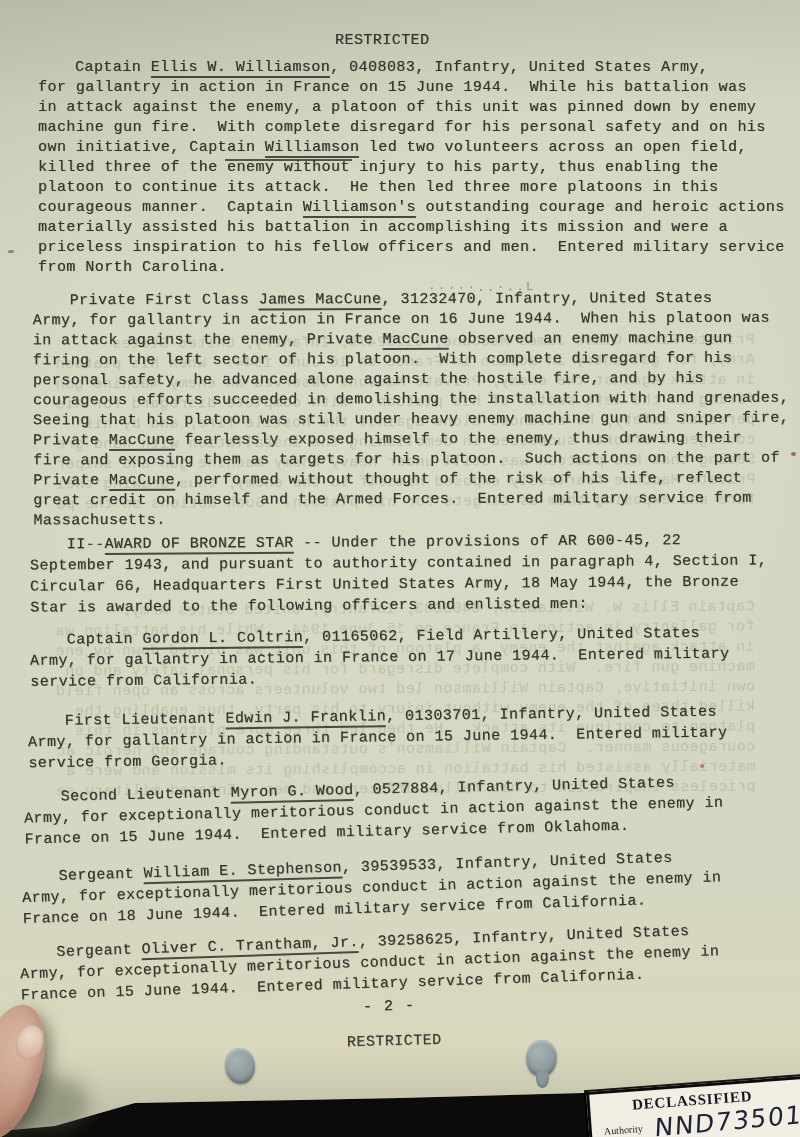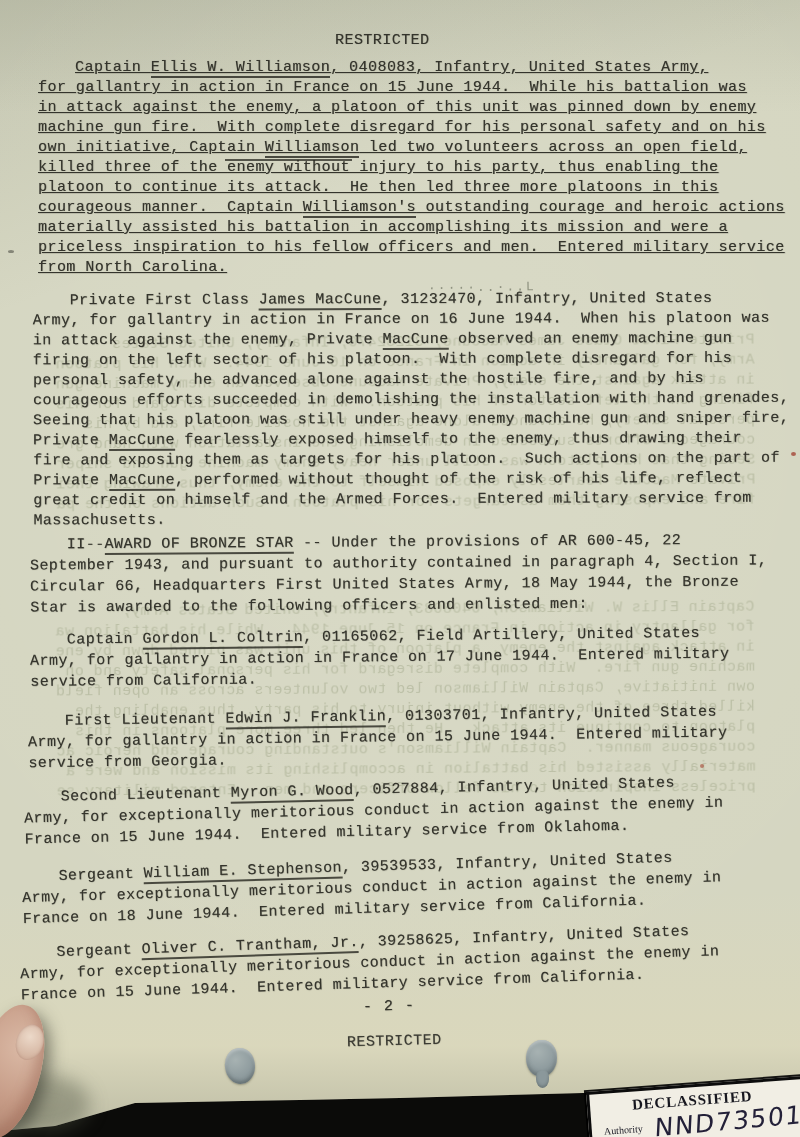--- a/index.html
+++ b/index.html
@@ -25,21 +25,21 @@
     color:#34342c;
     text-shadow:0.4px 0.3px 0.7px rgba(52,52,44,0.55);
     white-space:pre;
   }
   .para{position:absolute;width:740px;}
   .line.first{text-indent:37px;}
   .u{border-bottom:2px solid rgba(42,42,34,0.82);}
   .o{position:relative;}
   .o::before{content:"";position:absolute;left:-2px;right:-2px;top:0px;border-top:2px solid rgba(42,42,34,0.75);}
   
-  .p0{left:38px;top:58px;transform:rotate(0deg);text-decoration:underline;}
+  .p0{left:38px;top:58px;transform:rotate(0deg);}
   .p1{left:33px;top:290px;transform:rotate(-0.2deg);}
   .p2{left:30px;top:532px;line-height:21px;transform:rotate(-0.4deg);}
   .p3{left:30px;top:626px;line-height:21px;transform:rotate(-0.6deg);}
   .p4{left:28px;top:706px;line-height:21px;transform:rotate(-0.8deg);}
   .p5{left:24px;top:779px;line-height:21px;transform:rotate(-1.3deg);}
   .p6{left:22px;top:856px;line-height:21px;transform:rotate(-1.7deg);}
   .p7{left:20px;top:931px;line-height:21px;transform:rotate(-1.9deg);}
   .hdr{position:absolute;left:335px;top:31px;}
   .pageno{position:absolute;left:363px;top:997px;letter-spacing:1.5px;transform:rotate(-1.4deg);}
   .ftr{position:absolute;left:347px;top:1032px;transform:rotate(-1.5deg);color:#3c3c34;}

